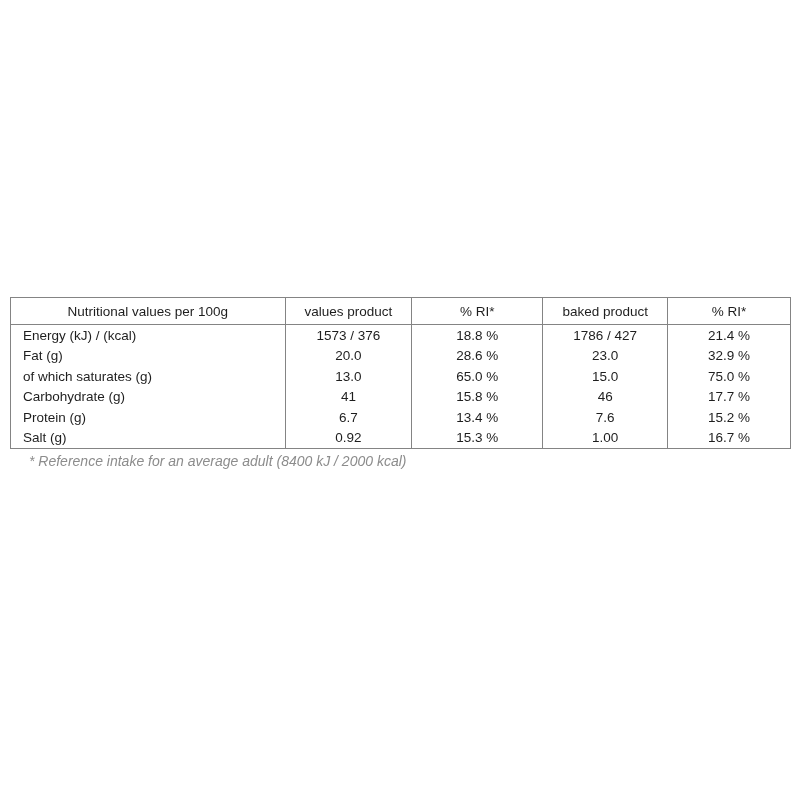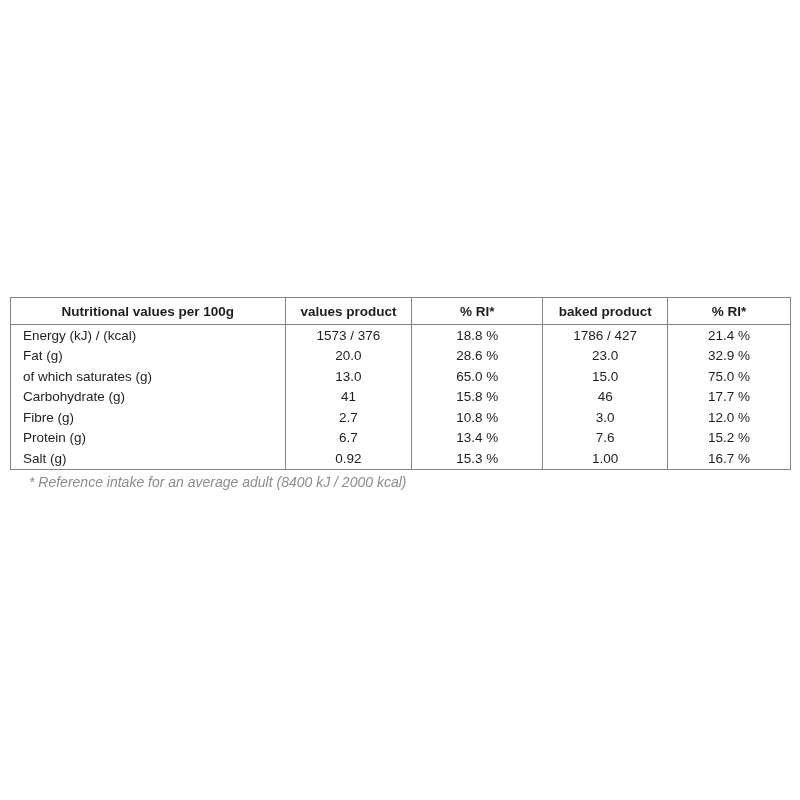--- a/index.html
+++ b/index.html
@@ -31,21 +31,21 @@
   table.nutrition th,
   table.nutrition td {
     border-left: 1px solid #848484;
     border-right: 1px solid #848484;
     padding: 0;
     overflow: hidden;
     white-space: nowrap;
   }
   table.nutrition th {
     border-bottom: 1px solid #848484;
-    font-weight: bold;
+    font-weight: normal;
     font-size: 13.5px;
     height: 26px;
     text-align: center;
     vertical-align: middle;
   }
   table.nutrition td {
     font-size: 13.5px;
     height: 20.5px;
     text-align: center;
     vertical-align: middle;
@@ -113,27 +113,20 @@
             <td class="val">75.0 %</td>
           </tr>
           <tr>
             <td class="label">Carbohydrate (g)</td>
             <td class="val">41</td>
             <td class="val">15.8 %</td>
             <td class="val">46</td>
             <td class="val">17.7 %</td>
           </tr>
           <tr>
-            <td class="label">Fibre (g)</td>
-            <td class="val">2.7</td>
-            <td class="val">10.8 %</td>
-            <td class="val">3.0</td>
-            <td class="val">12.0 %</td>
-          </tr>
-          <tr>
             <td class="label">Protein (g)</td>
             <td class="val">6.7</td>
             <td class="val">13.4 %</td>
             <td class="val">7.6</td>
             <td class="val">15.2 %</td>
           </tr>
           <tr>
             <td class="label">Salt (g)</td>
             <td class="val">0.92</td>
             <td class="val">15.3 %</td>

